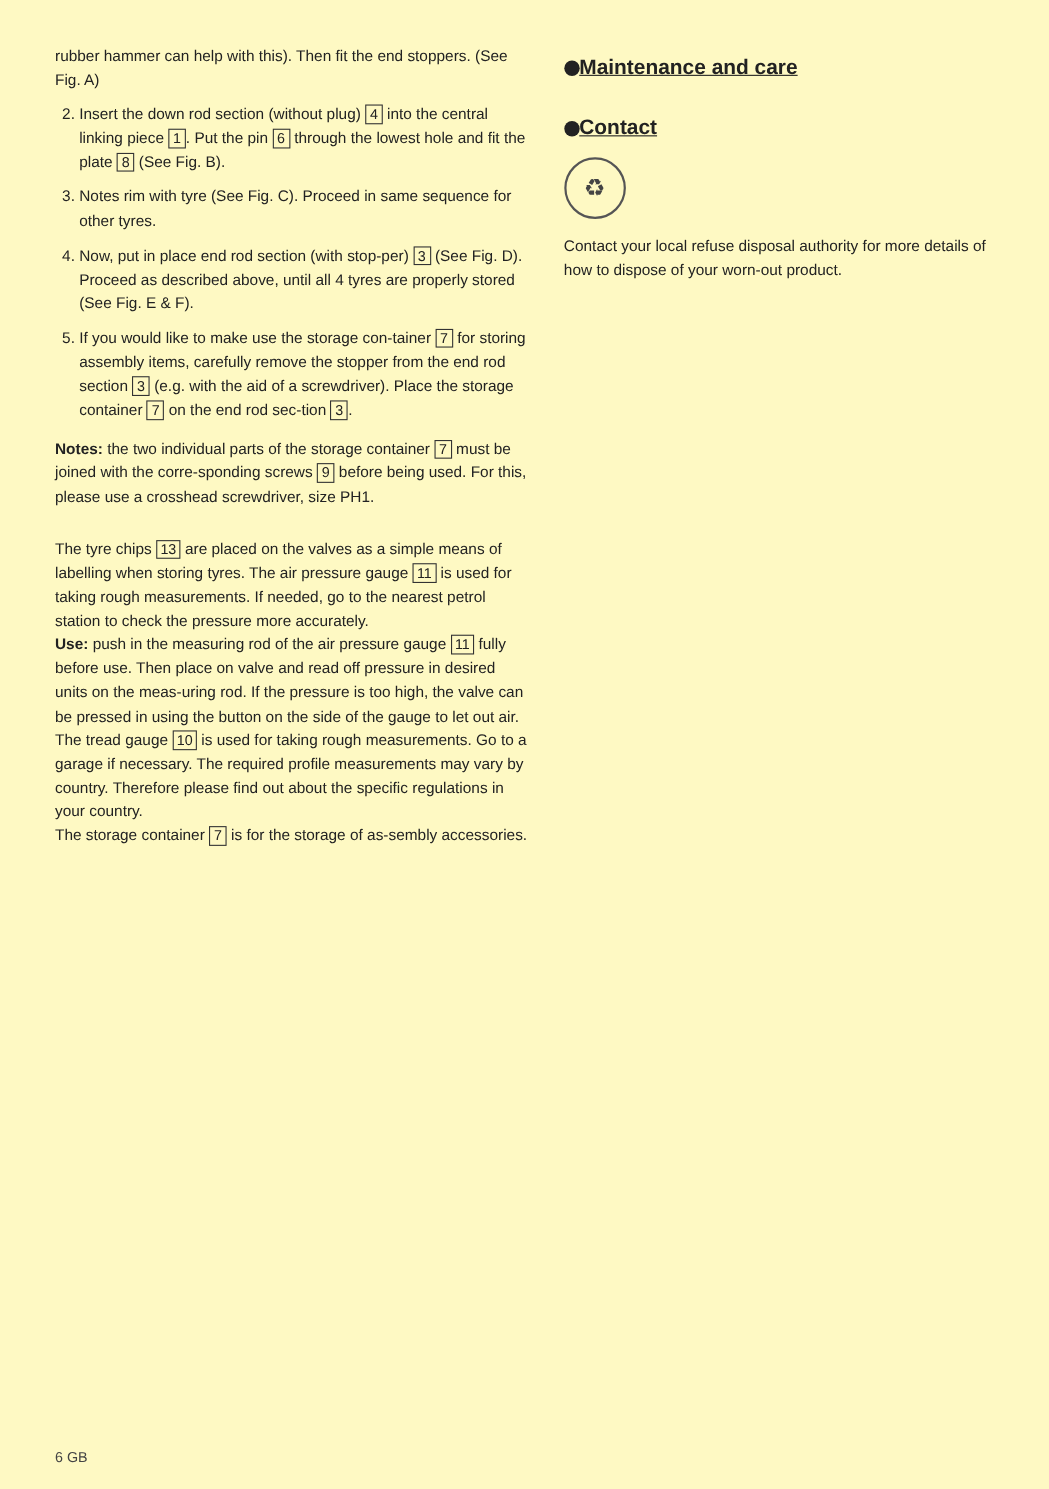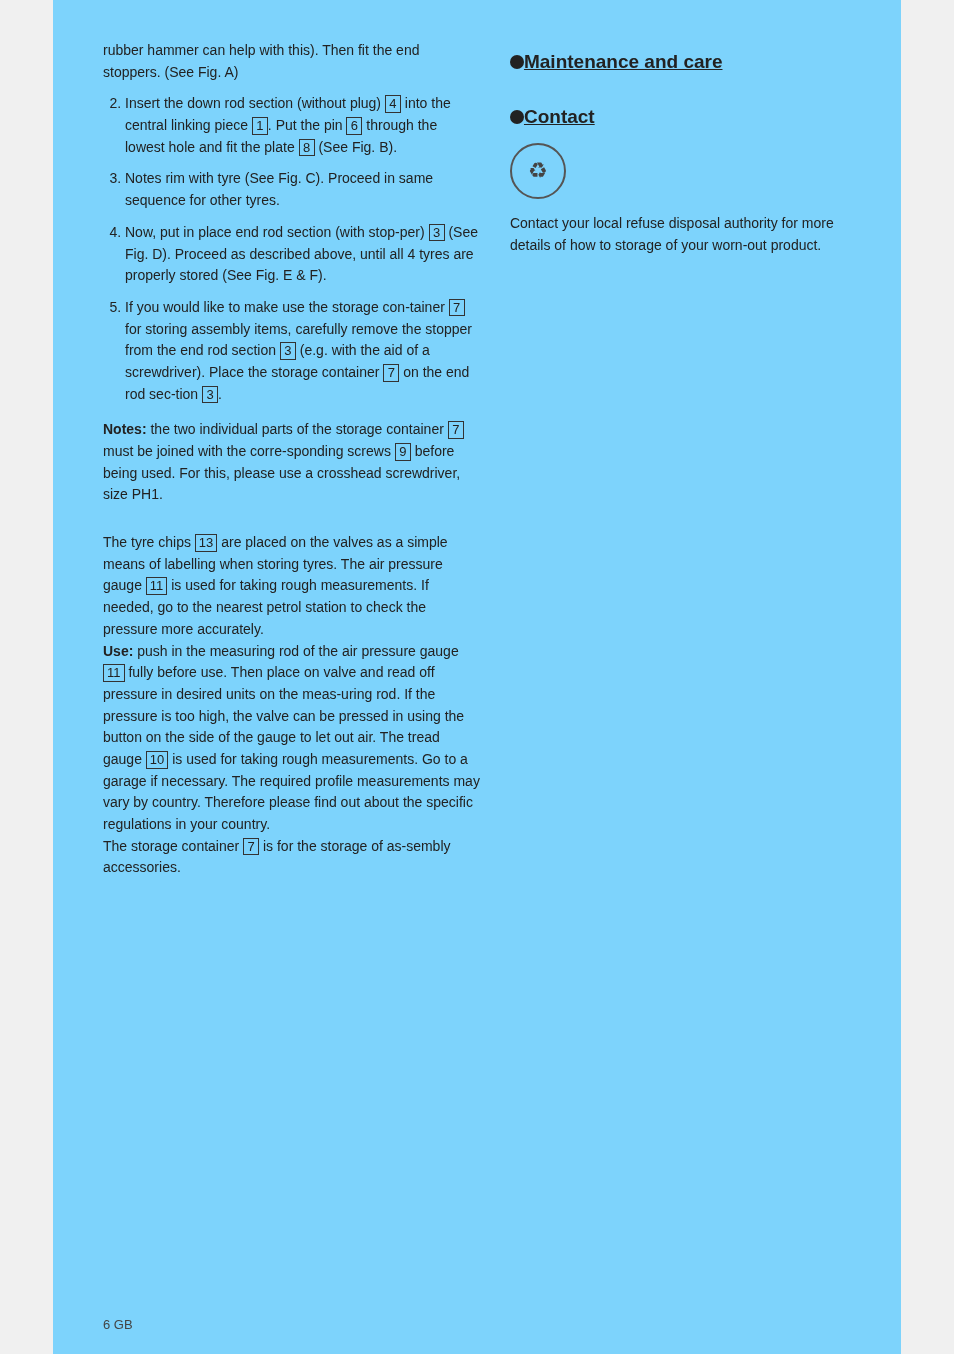--- a/index.html
+++ b/index.html
@@ -3,23 +3,23 @@
   <meta charset="utf-8">
   <style>
     * { margin: 0; padding: 0; box-sizing: border-box; }
     body {
       background: #f0f0f0;
       font-family: Arial, Helvetica, sans-serif;
       font-size: 14px;
       color: #222;
     }
     .page {
-      width: 848px;
+      width: 954px;
       min-height: 1354px;
-      background: #7dd3fc;
+      background: #fef9c3;
       margin: 0 auto;
       padding: 40px 50px 40px 50px;
       position: relative;
     }
     .two-col {
       display: flex;
       gap: 30px;
     }
     .col-left {
       flex: 1.05;
@@ -178,19 +178,19 @@
       </div>
 
       <div style="margin-top: 30px;">
         <div class="section-header">
           <div class="bullet-circle"></div>
           <div class="section-title">Contact</div>
         </div>
         <div class="disposal-block">
           <div class="disposal-icon">♻</div>
         </div>
-        <p class="section-body">Contact your local refuse disposal authority for more details of how to storage of your worn-out product.</p>
+        <p class="section-body">Contact your local refuse disposal authority for more details of how to dispose of your worn-out product.</p>
       </div>
     </div>
   </div>
 
   <div class="footer-label">6    GB</div>
 </div>
 
 </body></html>

